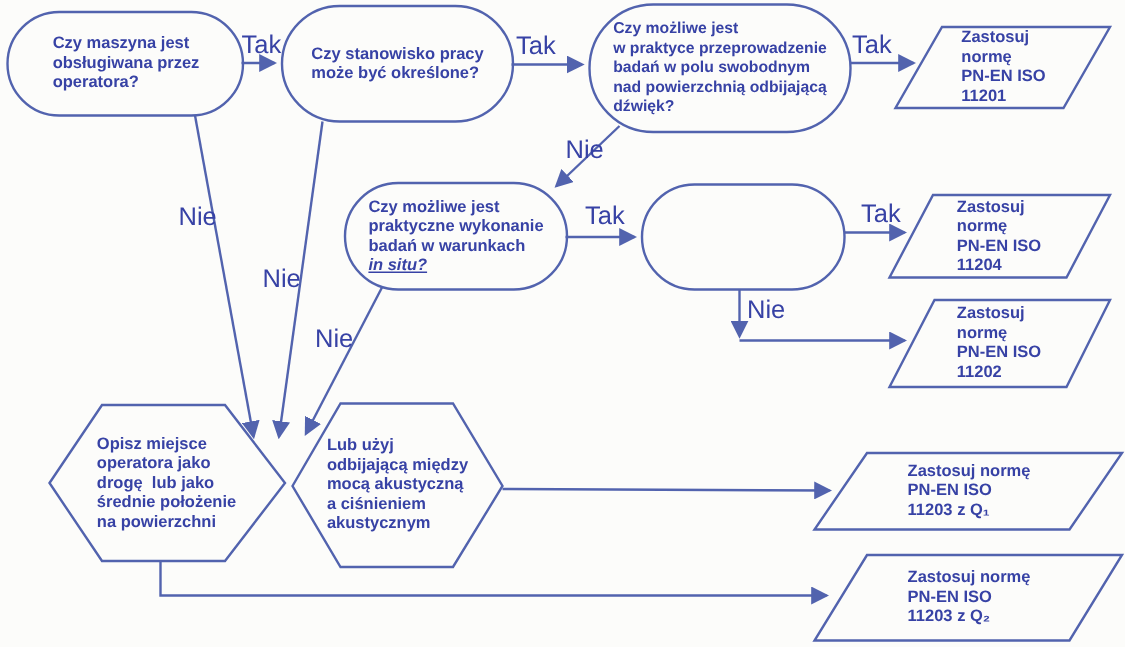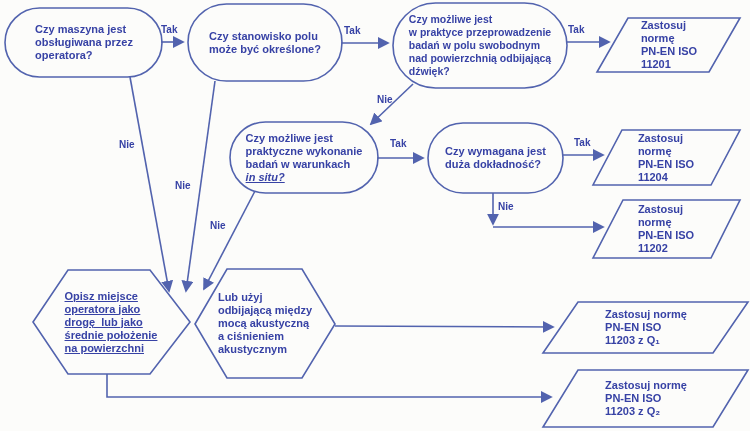--- a/index.html
+++ b/index.html
@@ -21,22 +21,22 @@
     display:flex;align-items:center;justify-content:center;
     font-weight:bold;
     font-size:11px;line-height:13px;
     color:var(--txt);
     white-space:pre;
     pointer-events:none;
   }
   .ntext .it{font-style:italic;text-decoration:underline;}
   .elabel{
     position:absolute;
-    font-weight:bold;
-    font-size:10px;line-height:12px;
+    font-weight:normal;
+    font-size:17px;line-height:12px;
     color:var(--txt);
     white-space:pre;
     pointer-events:none;
   }
 </style>
 </head>
 <body>
 
 <div id="stage">
 
@@ -81,45 +81,41 @@
     </g>
   </svg>
 
   <div class="ntext" style="left:8px;top:10px;width:152px;height:65px;">
     <div><span>Czy maszyna jest
 obsługiwana przez
 operatora?</span></div>
   </div>
 
   <div class="ntext" style="left:190px;top:6px;width:150px;height:73px;">
-    <div><span>Czy stanowisko polu
+    <div><span>Czy stanowisko pracy
 może być określone?</span></div>
   </div>
 
   <div class="ntext" style="left:395px;top:6px;width:170px;height:79px;font-size:10.5px;">
     <div><span>Czy możliwe jest
 w praktyce przeprowadzenie
 badań w polu swobodnym
 nad powierzchnią odbijającą
 dźwięk?</span></div>
   </div>
 
   <div class="ntext" style="left:232px;top:124px;width:144px;height:67px;">
     <div><span>Czy możliwe jest
 praktyczne wykonanie
 badań w warunkach
 </span><span class="it">in situ?</span></div>
   </div>
 
-  <div class="ntext" style="left:430px;top:125px;width:131px;height:66px;">
-    <div><span>Czy wymagana jest
-duża dokładność?</span></div>
-  </div>
 
-  <div class="ntext" style="left:36px;top:272px;width:150px;height:100px;text-decoration:underline;">
+  <div class="ntext" style="left:36px;top:272px;width:150px;height:100px;">
     <div><span>Opisz miejsce
 operatora jako
 drogę  lub jako
 średnie położenie
 na powierzchni</span></div>
   </div>
 
   <div class="ntext" style="left:197px;top:271px;width:136px;height:104px;">
     <div><span>Lub użyj
 odbijającą między

